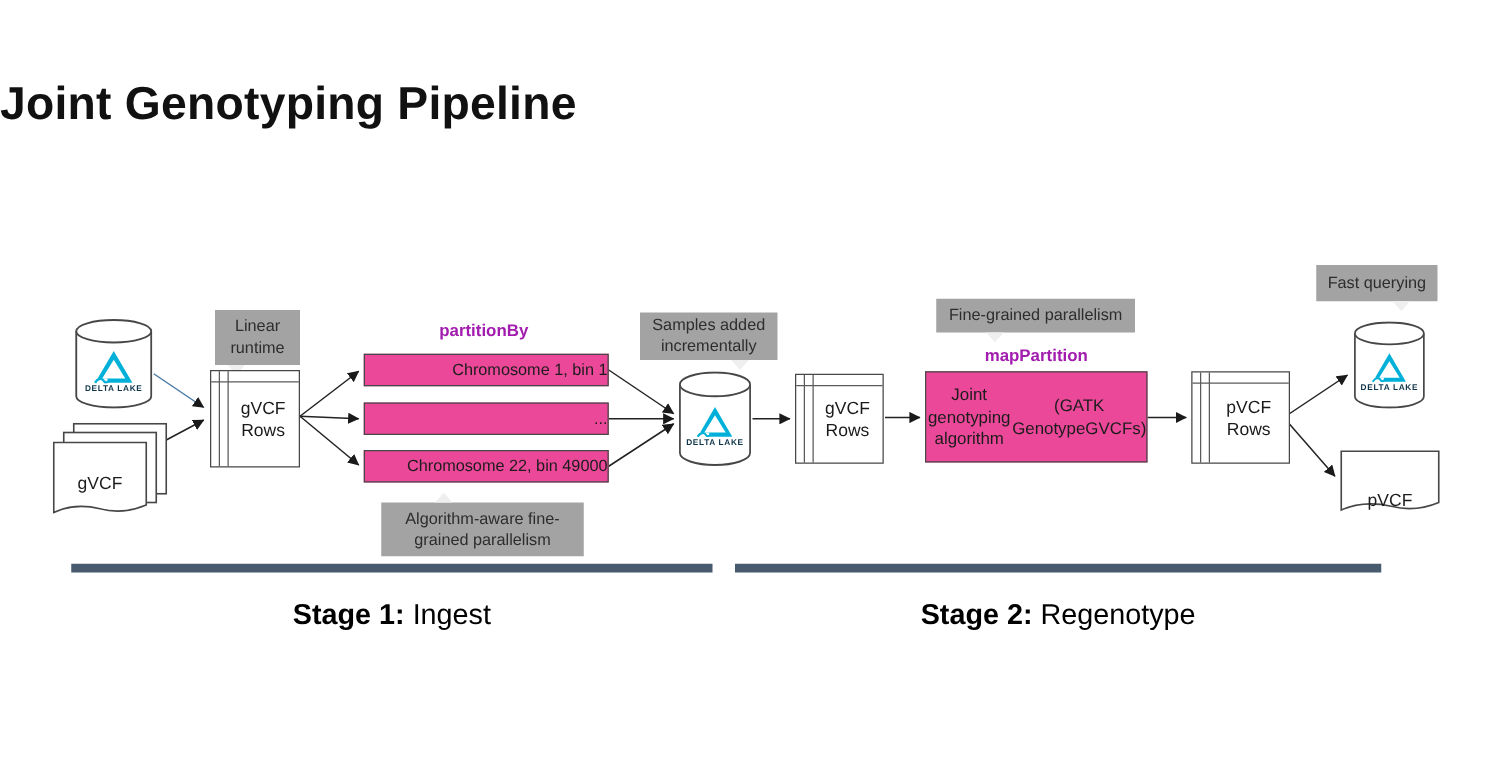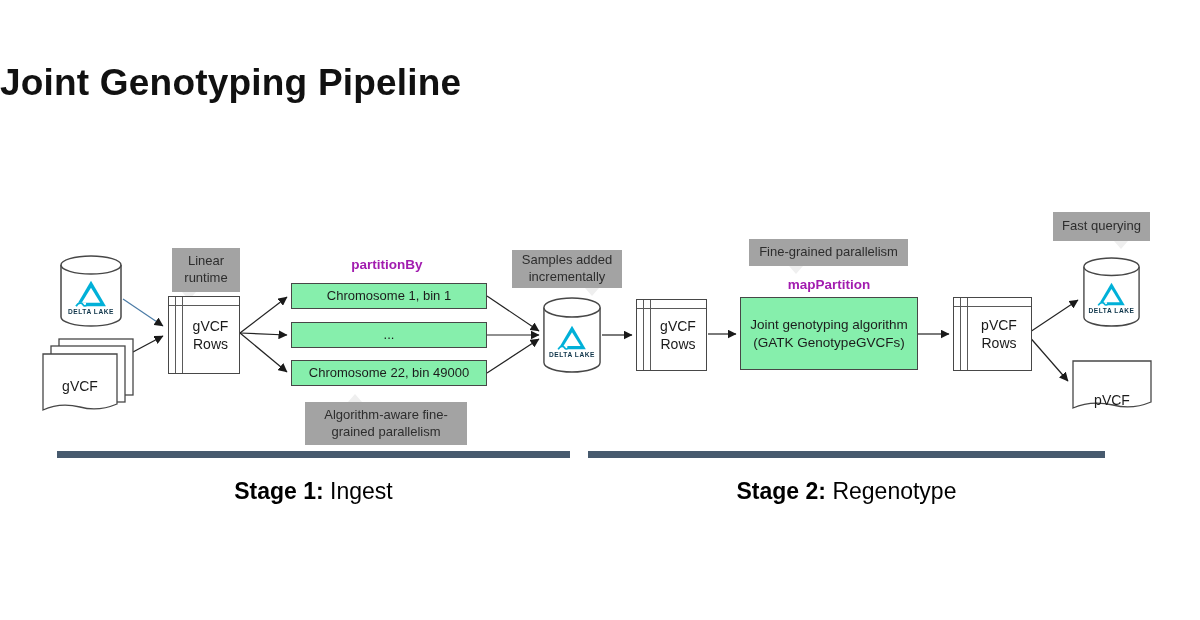--- a/index.html
+++ b/index.html
@@ -8,22 +8,22 @@
     background:#fff; font-family:"Liberation Sans", sans-serif; color:#1a1a1a;
   }
   .title{
     position:absolute; left:0; top:62px; width:1200px; 
     font-size:37px; font-weight:bold; letter-spacing:0.2px; margin:0; color:#111;
   }
   .abs{position:absolute;}
 
   
   .wbox{
-    position:absolute; background:#86efac; border:1.3px solid #474747;
-    display:flex; align-items:center; justify-content:center; text-align:center;
+    position:absolute; background:#ec4899; border:1.3px solid #474747;
+    display:flex; align-items:center; justify-content:flex-end; text-align:center;
     font-size:13px; line-height:1.3; color:#1c1c1c; box-sizing:border-box;
   }
 
   
   .tbox{
     position:absolute; background:#fff; border:1.5px solid #474747; box-sizing:border-box;
     background-image:
       linear-gradient(#5a5a5a,#5a5a5a),
       linear-gradient(#5a5a5a,#5a5a5a),
       linear-gradient(#5a5a5a,#5a5a5a);
@@ -183,21 +183,21 @@
     <div class="tbox" style="left:636px;top:299px;width:71px;height:72px;">
       <span style="width:46px;">gVCF Rows</span>
     </div>
 
     <div class="callout" style="left:749px;top:239px;width:159px;height:27px;--nx:47px;">
       <span>Fine-grained parallelism</span>
     </div>
 
     <div class="oplabel" style="left:740px;top:277px;width:178px;">mapPartition</div>
 
-    <div class="wbox" style="left:740px;top:297px;width:178px;height:73px;flex-direction:column;font-size:13.5px;">
+    <div class="wbox" style="left:740px;top:297px;width:178px;height:73px;flex-direction:row;font-size:13.5px;">
       <div>Joint genotyping algorithm</div>
       <div>(GATK GenotypeGVCFs)</div>
     </div>
 
     <div class="tbox" style="left:953px;top:297px;width:79px;height:74px;">
       <span style="width:46px;">pVCF Rows</span>
     </div>
 
     <div class="callout" style="left:1053px;top:212px;width:97px;height:29px;--nx:68px;">
       <span>Fast querying</span>

